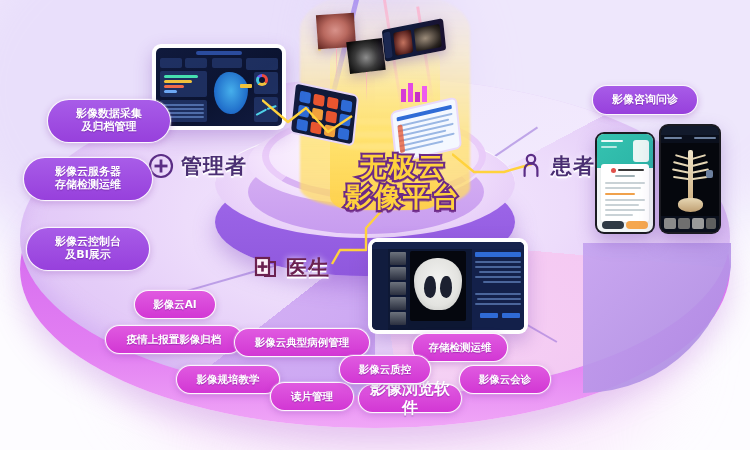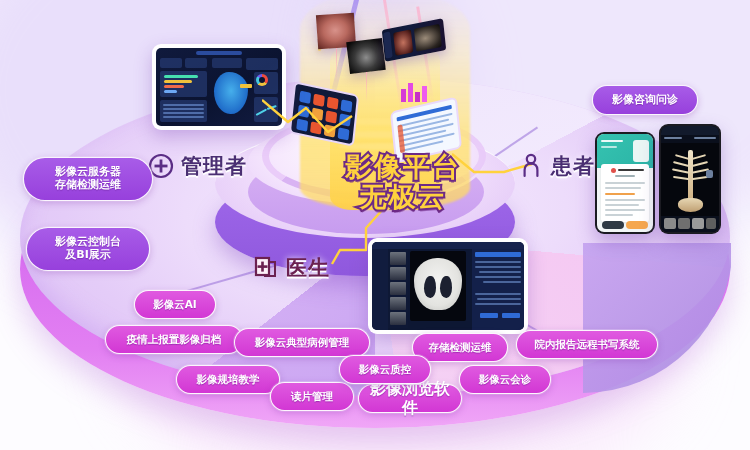--- a/index.html
+++ b/index.html
@@ -358,22 +358,22 @@
     <polyline points="0,2 26,24 44,10 66,34 90,18" fill="none" stroke="#ffd23d" stroke-width="2.4" stroke-linejoin="round"></polyline>
   </svg>
   <svg class="conn" style="left:326px;top:206px;" width="60" height="60" viewBox="0 0 60 60">
     <polyline points="58,2 40,22 40,44 14,44 6,58" fill="none" stroke="#ffd23d" stroke-width="2.4" stroke-linejoin="round"></polyline>
   </svg>
   <svg class="conn" style="left:452px;top:150px;" width="82" height="34" viewBox="0 0 82 34">
     <polyline points="0,4 22,22 52,22 80,14" fill="none" stroke="#ffd23d" stroke-width="2.4" stroke-linejoin="round"></polyline>
   </svg>
 
   <div class="title">
+    <span>无极云</span>
     <span>影像平台</span>
-    <span>无极云</span>
   </div>
 
   <div class="role" style="left:148px;top:152px;">
     <span class="role-ic">
       <svg width="26" height="26" viewBox="0 0 26 26">
         <circle cx="13" cy="13" r="11" fill="none" stroke="#5b2d86" stroke-width="2.2"></circle>
         <rect x="11.6" y="6.5" width="2.8" height="13" fill="#5b2d86"></rect>
         <rect x="6.5" y="11.6" width="13" height="2.8" fill="#5b2d86"></rect>
       </svg>
     </span>
@@ -396,31 +396,32 @@
       <svg width="26" height="26" viewBox="0 0 26 26">
         <rect x="12" y="7" width="10" height="14" fill="none" stroke="#6b2150" stroke-width="2"></rect>
         <rect x="3" y="3" width="13" height="17" fill="#fdf0f8" stroke="#6b2150" stroke-width="2.2"></rect>
         <rect x="8.2" y="6.6" width="2.6" height="10" fill="#6b2150"></rect>
         <rect x="4.5" y="10.3" width="10" height="2.6" fill="#6b2150"></rect>
       </svg>
     </span>
     <span class="role-txt" style="color:#6b2150;">医生</span>
   </div>
 
+  <div class="pill pill-violet" style="left:47px;top:99px;width:104px;height:36px;font-size:11px;">影像数据采集
+及归档管理</div>
   <div class="pill pill-violet" style="left:23px;top:157px;width:110px;height:36px;font-size:11px;">影像云服务器
 存储检测运维</div>
   <div class="pill pill-violet" style="left:26px;top:227px;width:104px;height:36px;font-size:11px;">影像云控制台
 及BI展示</div>
 
   <div class="pill pill-violet" style="left:592px;top:85px;width:86px;height:22px;font-size:11px;">影像咨询问诊</div>
 
   <div class="pill pill-magenta" style="left:134px;top:290px;width:62px;height:21px;font-size:10.5px;">影像云AI</div>
   <div class="pill pill-magenta" style="left:105px;top:325px;width:118px;height:21px;font-size:10.5px;">疫情上报置影像归档</div>
   <div class="pill pill-magenta" style="left:234px;top:328px;width:116px;height:21px;font-size:10.5px;">影像云典型病例管理</div>
   <div class="pill pill-magenta" style="left:176px;top:365px;width:84px;height:21px;font-size:10.5px;">影像规培教学</div>
   <div class="pill pill-magenta" style="left:270px;top:382px;width:64px;height:21px;font-size:10.5px;">读片管理</div>
   <div class="pill pill-magenta" style="left:358px;top:384px;width:84px;height:21px;font-size:16px;">影像浏览软件</div>
   <div class="pill pill-magenta" style="left:412px;top:333px;width:76px;height:21px;font-size:10.5px;">存储检测运维</div>
   <div class="pill pill-magenta" style="left:339px;top:355px;width:72px;height:21px;font-size:10.5px;">影像云质控</div>
   <div class="pill pill-magenta" style="left:459px;top:365px;width:72px;height:21px;font-size:10.5px;">影像云会诊</div>
-  <div class="pill pill-magenta" style="left:516px;top:330px;width:122px;height:21px;font-size:10.5px;">院内报告远程书写系统</div>
 
 </div>
 
 </body></html>

